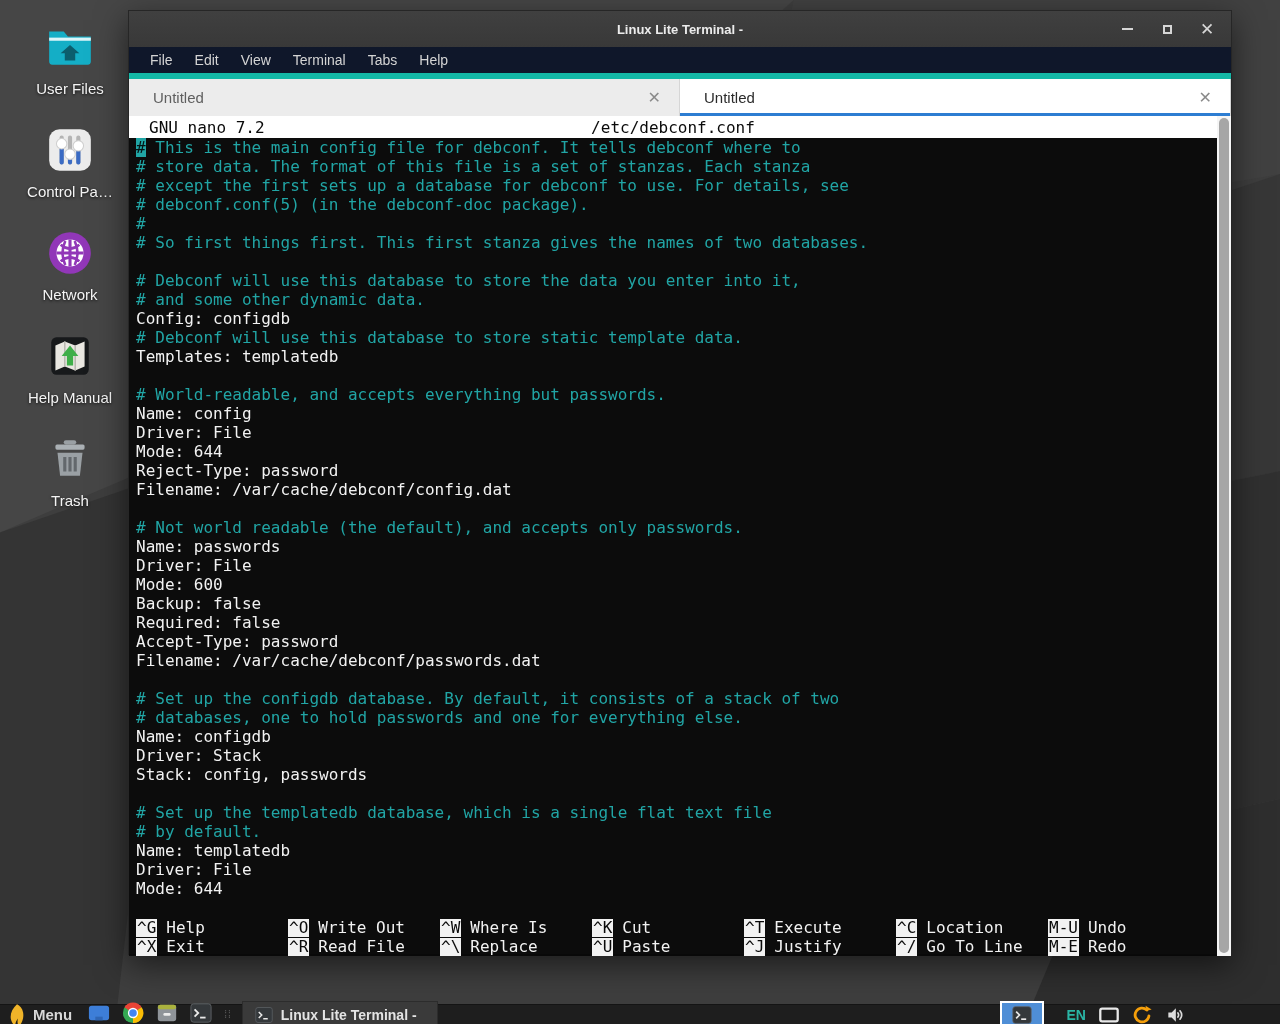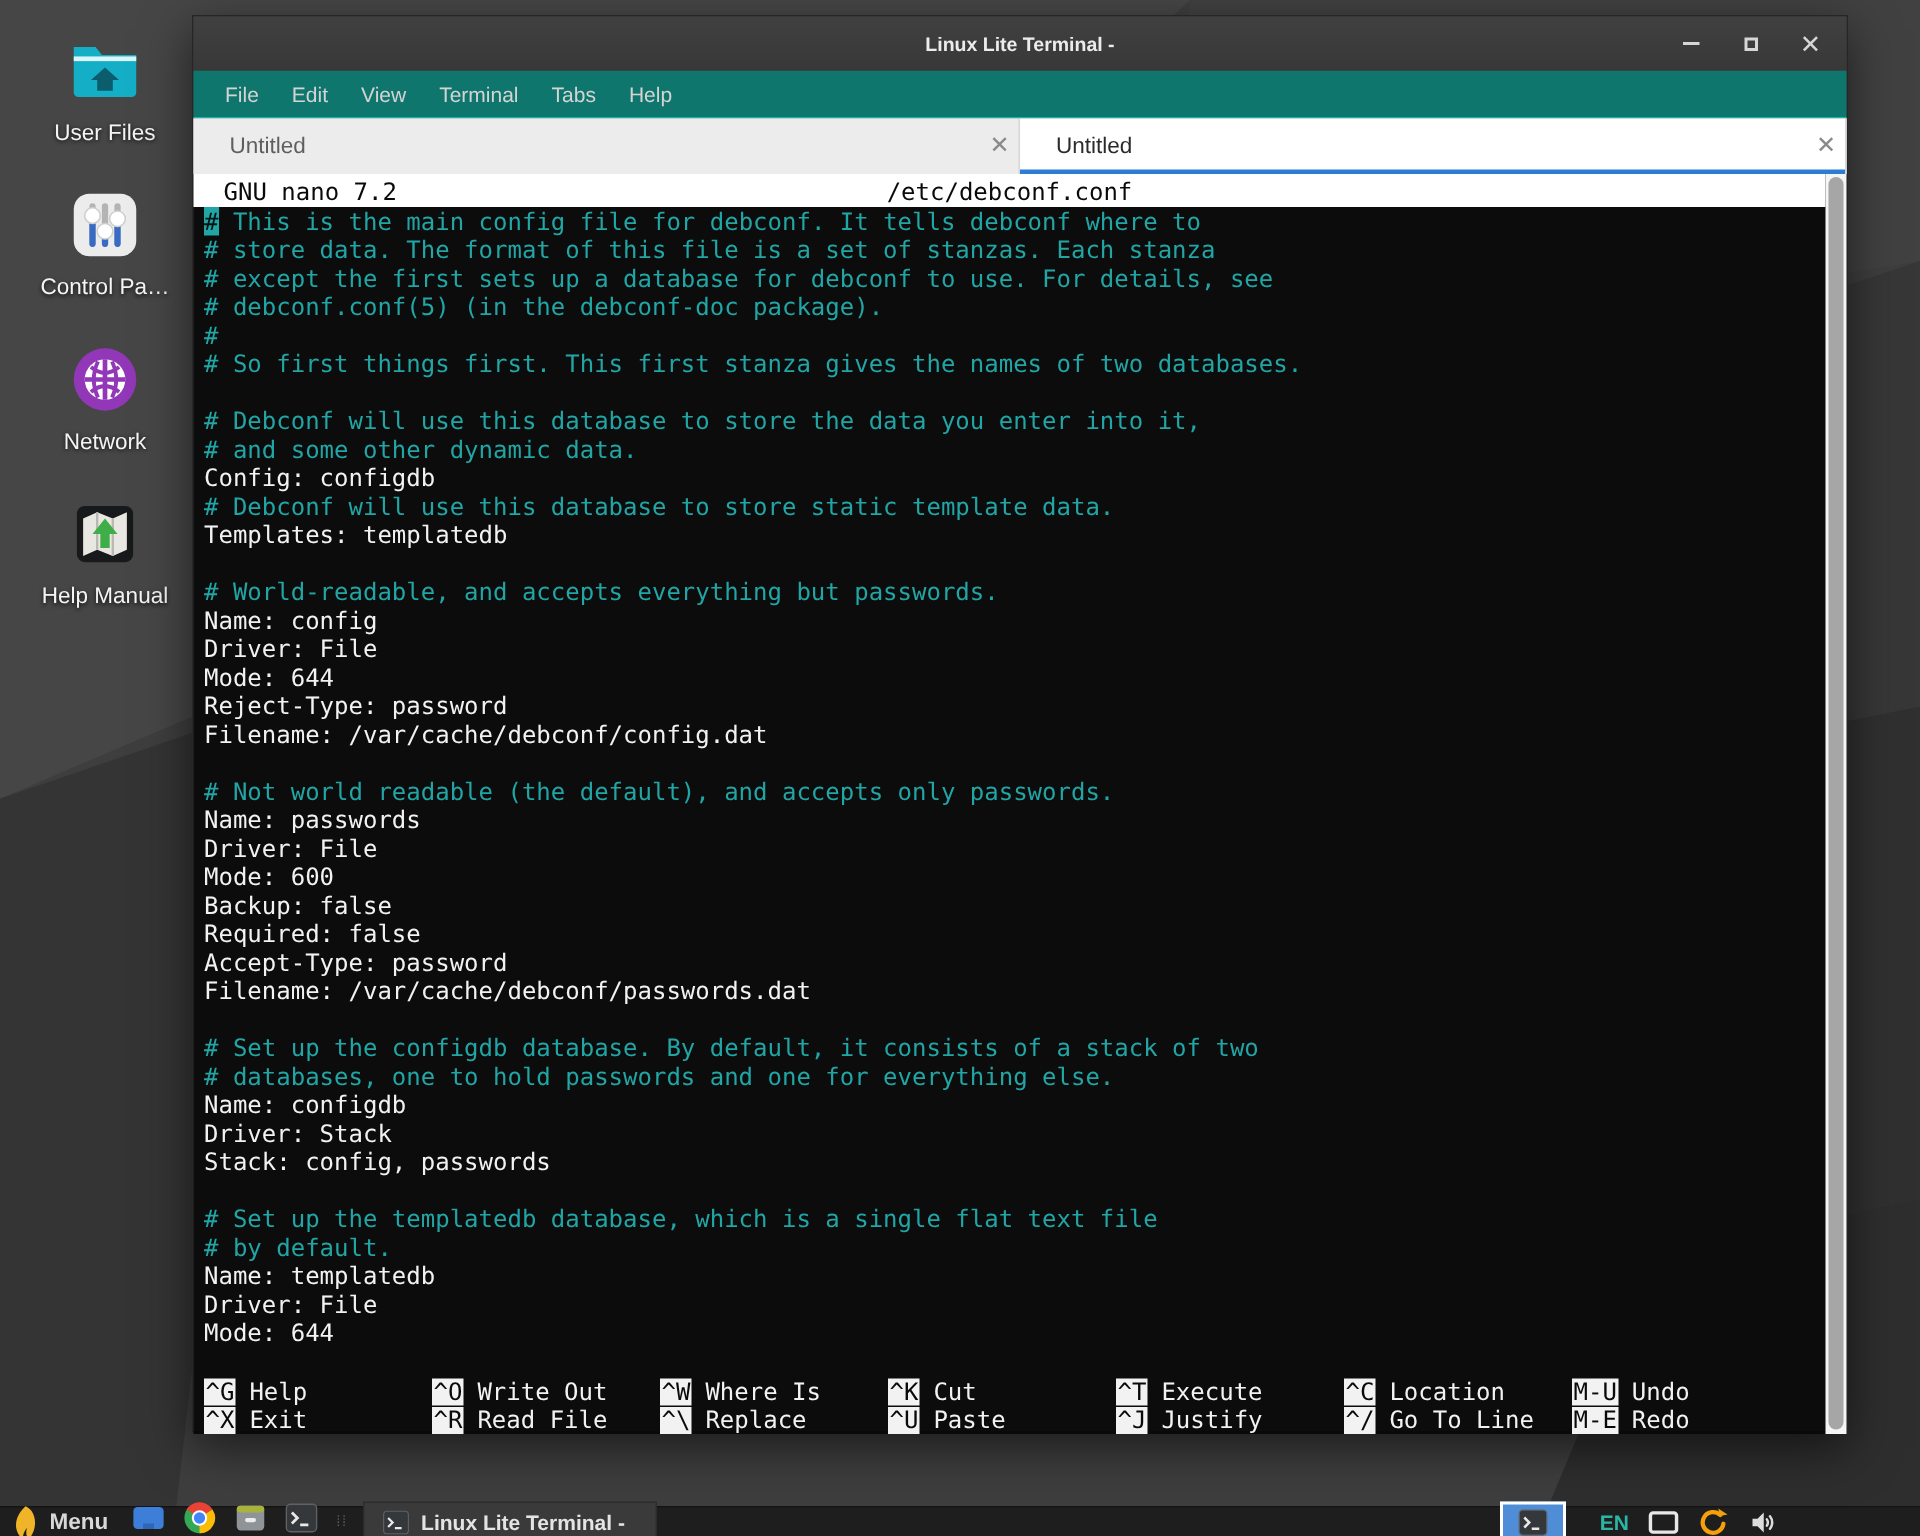--- a/index.html
+++ b/index.html
@@ -29,25 +29,25 @@
   .window { position:absolute; left:128px; top:10px; width:1104px; height:945px;
             box-shadow:0 10px 30px rgba(0,0,0,.55); border:1px solid #262626; background:#3b3b3b; }
   .titlebar { position:relative; height:36px; background:linear-gradient(#404040,#383838); display:flex; align-items:center; }
   .win-title { position:absolute; left:0; right:0; text-align:center; font-size:13px; font-weight:bold; color:#ececec; }
   .win-controls { position:absolute; right:12px; top:0; height:36px; display:flex; align-items:center; gap:16px; }
   .wbtn { width:24px; height:24px; display:flex; align-items:center; justify-content:center; color:#d6d6d6; }
   .wbtn .bar { width:11px; height:2px; background:#d6d6d6; }
   .wbtn .box { width:9px; height:9px; border:2px solid #d6d6d6; }
   .wbtn.close { font-size:17px; line-height:1; }
 
-  .menubar { height:32px; background:#0f766e; display:flex; align-items:center; padding-left:10px; border-bottom:1px solid #14b8a6; }
+  .menubar { height:32px; background:#0f172a; display:flex; align-items:center; padding-left:10px; border-bottom:6px solid #14b8a6; }
   .mitem { font-size:14px; color:#d4d4d4; padding:4px 11px; }
 
   .tabbar { height:37px; display:flex; background:#ececec; }
-  .tab { flex:1; display:flex; align-items:center; padding:0 2px 0 24px; background:#ececec; border-right:1px solid #d6d6d6; position:relative; }
+  .tab { flex:1; display:flex; align-items:center; padding:0 14px 0 24px; background:#ececec; border-right:1px solid #d6d6d6; position:relative; }
   .tab-label { flex:1; font-size:15px; color:#5f5f5f; }
   .tab.active { background:#ffffff; }
   .tab.active .tab-label { color:#2b2b2b; }
   .tab.active::after { content:""; position:absolute; left:0; right:0; bottom:0; height:3px; background:var(--accent,#2d7dd2); }
   .tab-close { color:#8a8a8a; font-size:16px; line-height:1; padding:2px 4px; }
 
   
   .term { position:relative; height:840px; background:rgba(6,6,6,0.88); font-family:"DejaVu Sans Mono", monospace; font-size:16px; }
   .term-scrollbar { position:absolute; top:0; right:0; bottom:0; width:14px; background:#f5f5f5; }
   .term-thumb { position:absolute; left:2px; right:2px; top:2px; bottom:3px; background:#a6a6a6; border-radius:6px; }
@@ -146,20 +146,33 @@
         <span class="dicon-img">
           <svg viewBox="0 0 48 48">
             <rect x="6" y="6" width="36" height="36" rx="5" fill="#17191b"></rect>
             <path d="M10 14l9-4 10 4 9-4v24l-9 4-10-4-9 4z" fill="#e9e7e1"></path>
             <path d="M19 10v24M29 14v24" stroke="#bab8b2" stroke-width="1.5" fill="none"></path>
             <path d="M24 14l8 10h-5v9h-6v-9h-5z" fill="#3fae49"></path>
           </svg>
         </span>
         <div class="dicon-label">Help Manual</div>
       </div>
+      <div class="dicon">
+        <span class="dicon-img">
+          <svg viewBox="0 0 48 48">
+            <rect x="18" y="6" width="12" height="4" rx="2" fill="#9aa0a4"></rect>
+            <rect x="10" y="10" width="28" height="5" rx="1.5" fill="#aab0b4"></rect>
+            <path d="M12 18h24l-2.5 22h-19z" fill="#9aa0a4"></path>
+            <g stroke="#63686c" stroke-width="3">
+              <path d="M19 22v14M24 22v14M29 22v14"></path>
+            </g>
+          </svg>
+        </span>
+        <div class="dicon-label">Trash</div>
+      </div>
     </div>
 
   <div class="window">
     <div class="titlebar">
       <div class="win-title">Linux Lite Terminal -</div>
       <div class="win-controls">
         <span class="wbtn">
             <span class="bar"></span>
           </span>
         <span class="wbtn">

